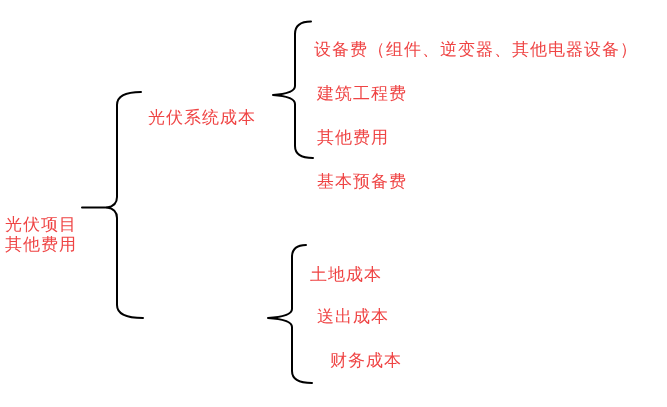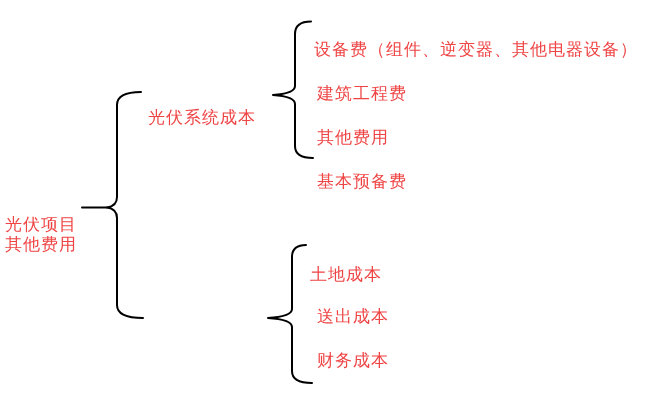--- a/index.html
+++ b/index.html
@@ -69,16 +69,16 @@
   <div class="label" style="left:317px; top:61px;">建筑工程费</div>
 
   <div class="label" style="left:317px; top:105px;text-align:right;">其他费用</div>
 
   <div class="label" style="left:317px; top:149px;">基本预备费</div>
 
   <div class="label" style="left:310px; top:242px;">土地成本</div>
 
   <div class="label" style="left:317px; top:285px;font-family:Liberation Mono, monospace;">送出成本</div>
 
-  <div class="label" style="left:317px; top:328px;">财务成本</div>
+  <div class="label" style="left:330px; top:328px;">财务成本</div>
 
 
 </div>
 
 </body></html>

